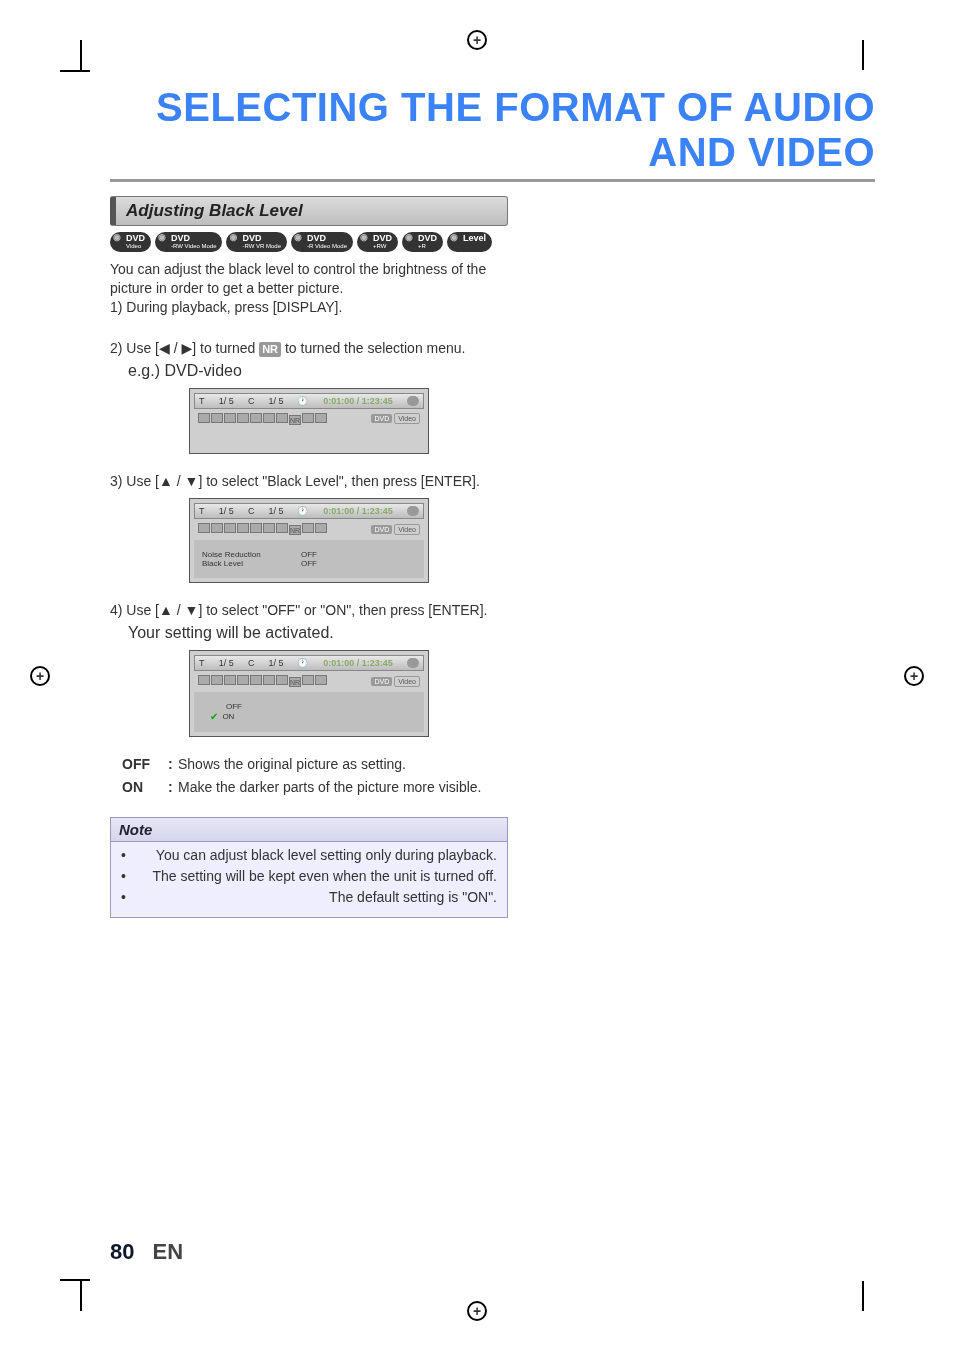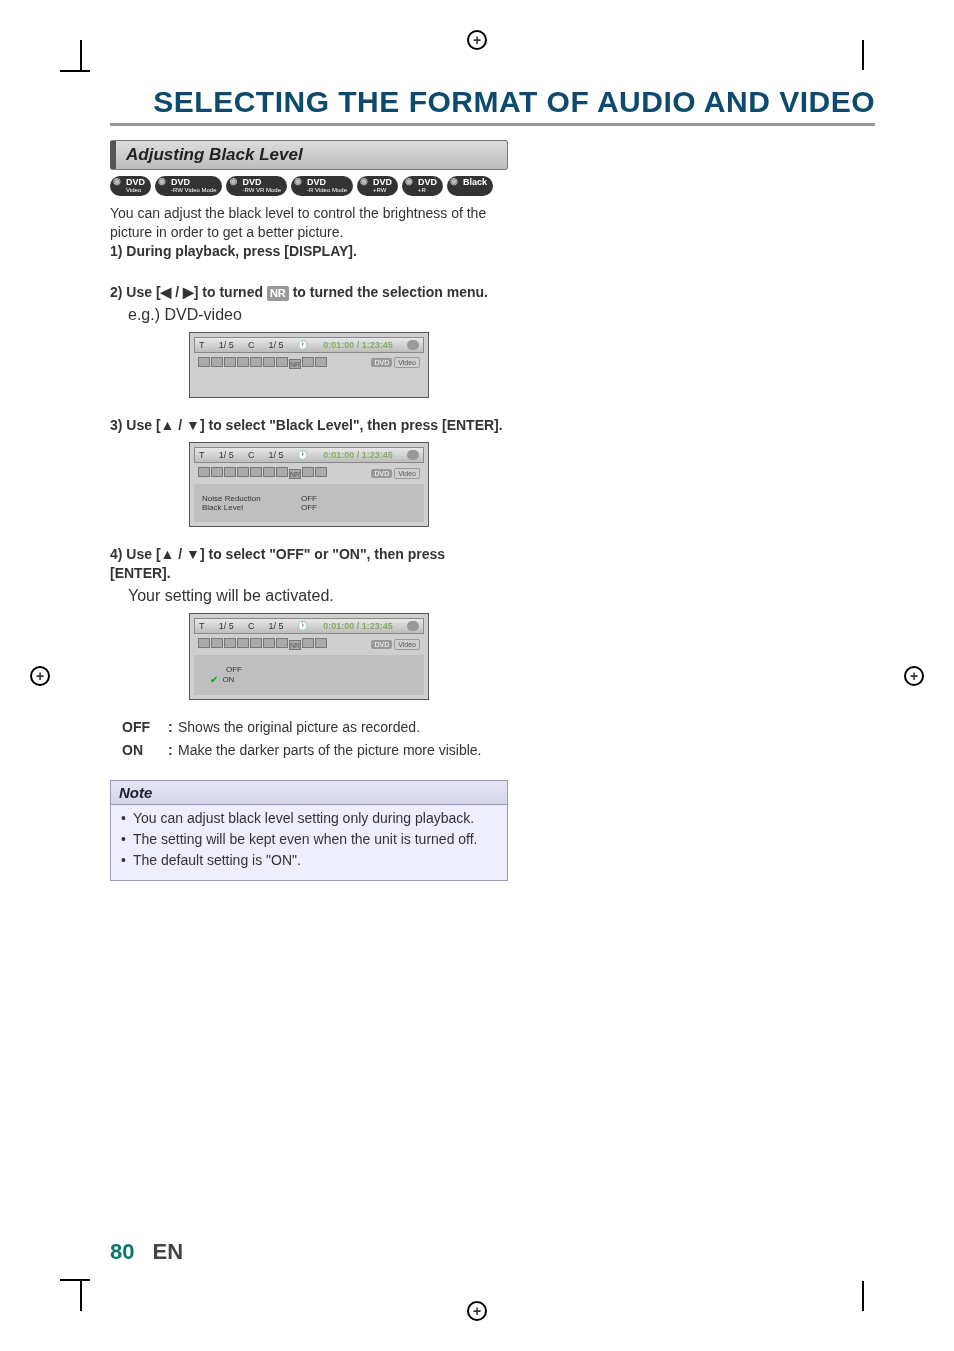--- a/index.html
+++ b/index.html
@@ -31,23 +31,23 @@
   .crop.bl-h { left:60px; bottom:70px; width:30px; height:2px; }
   .crop.br-v { right:90px; bottom:40px; width:2px; height:30px; }
 
   .page {
     position:absolute;
     left:110px; top:85px;
     width:765px;
     height:1180px;
   }
   .main-title {
-    font-size: 30px;
+    font-size: 40px;
     font-weight: 700;
-    color: #0c4a6e;
+    color: #3b82f6;
     border-bottom: 3px solid #999;
     padding-bottom: 4px;
     margin-bottom: 14px;
     text-align: right;
     letter-spacing: 0.5px;
   }
   .column {
     width: 398px;
   }
   .section-header {
@@ -69,21 +69,21 @@
     position:relative; line-height:1;
   }
   .badge::before {
     content:"◉"; position:absolute; left:3px; top:1px; font-size:9px; color:#bbb;
   }
   .badge .sub { display:block; font-size:6px; font-weight: normal; }
   .badge.divx { padding-left:16px; }
   .intro, .step, .note-body li, .setting-row { font-size:14px; line-height:1.35; }
   .intro { margin-bottom:0; }
   .step { margin-bottom:4px; }
-  .step .lead { font-weight:bold; }
+  .step .lead { font-weight:normal; }
   .eg { font-size:16px; margin-left:18px; }
   .osd-box {
     width: 240px;
     margin: 8px auto 18px auto;
     border: 1px solid #555;
     background: #cfcfcf;
     padding: 4px;
   }
   .osd-row1 {
     background: linear-gradient(#e8e8e8,#bdbdbd);
@@ -128,35 +128,35 @@
     padding-bottom:8px;
     margin-top:20px;
     width: 398px;
   }
   .note-title {
     border-bottom:1px solid #9a9ac0;
     background: linear-gradient(#e6e6f6,#d5d5ec);
     font-style:italic; font-weight:bold;
     padding:3px 8px; font-size:15px; color:#223;
   }
-  .note-body { padding:4px 10px 0 10px; }
+  .note-body { padding:4px 10px 0 10px;text-align:right; }
   .note-body ul { list-style:none; }
   .note-body li { position:relative; padding-left:12px; margin-bottom:2px;}
   .note-body li::before { content:"•"; position:absolute; left:0; top:0;}
   .nr-chip {
     display:inline-block; background:#999; color:#fff;
     font-size:11px; padding:0 3px; border-radius:2px; font-weight:bold;
   }
   .arrow{ font-family: "Segoe UI Symbol", Arial; }
   .page-footer {
     position:absolute;
     left:0; bottom:0;
     font-size:22px; font-weight:700; color:#444;
   }
-  .page-footer .num { color:#0f766e; margin-right:18px; }
+  .page-footer .num { color:#0f172a; margin-right:18px; }
 </style>
 </head>
 <body>
 
 <div class="registration-mark rm-top"></div>
 <div class="registration-mark rm-left"></div>
 <div class="registration-mark rm-right"></div>
 <div class="registration-mark rm-bottom"></div>
 <div class="crop tl-v"></div>
 <div class="crop tl-h"></div>
@@ -171,21 +171,21 @@
   <div class="column">
     <div class="section-header">Adjusting Black Level</div>
 
     <div class="badges" id="badges">
         <div class="badge"><span>DVD</span><span class="sub">Video</span></div>
         <div class="badge"><span>DVD</span><span class="sub">-RW Video Mode</span></div>
         <div class="badge"><span>DVD</span><span class="sub">-RW VR Mode</span></div>
         <div class="badge"><span>DVD</span><span class="sub">-R Video Mode</span></div>
         <div class="badge"><span>DVD</span><span class="sub">+RW</span></div>
         <div class="badge"><span>DVD</span><span class="sub">+R</span></div>
-        <div class="badge divx"><span>Black</span></div>
+        <div class="badge divx"><span>Level</span></div>
       </div>
 
     <p class="intro">You can adjust the black level to control the brightness of the picture in order to get a better picture.</p>
 
     <p class="step">
       <span class="lead">1) During playback, press [DISPLAY].</span>
     </p>
 
     <br>
 
@@ -284,21 +284,21 @@
             <span class="mark">✔</span>
             <span>ON</span>
           </div>
       </div>
     </div>
 
     <div class="settings">
       <div class="setting-row">
         <span class="setting-key">OFF</span>
         <span class="setting-colon">:</span>
-        <span class="setting-val">Shows the original picture as recorded.</span>
+        <span class="setting-val">Shows the original picture as setting.</span>
       </div>
       <div class="setting-row">
         <span class="setting-key">ON</span>
         <span class="setting-colon">:</span>
         <span class="setting-val">Make the darker parts of the picture more visible.</span>
       </div>
     </div>
 
     <div class="note-box">
       <div class="note-title">Note</div>

